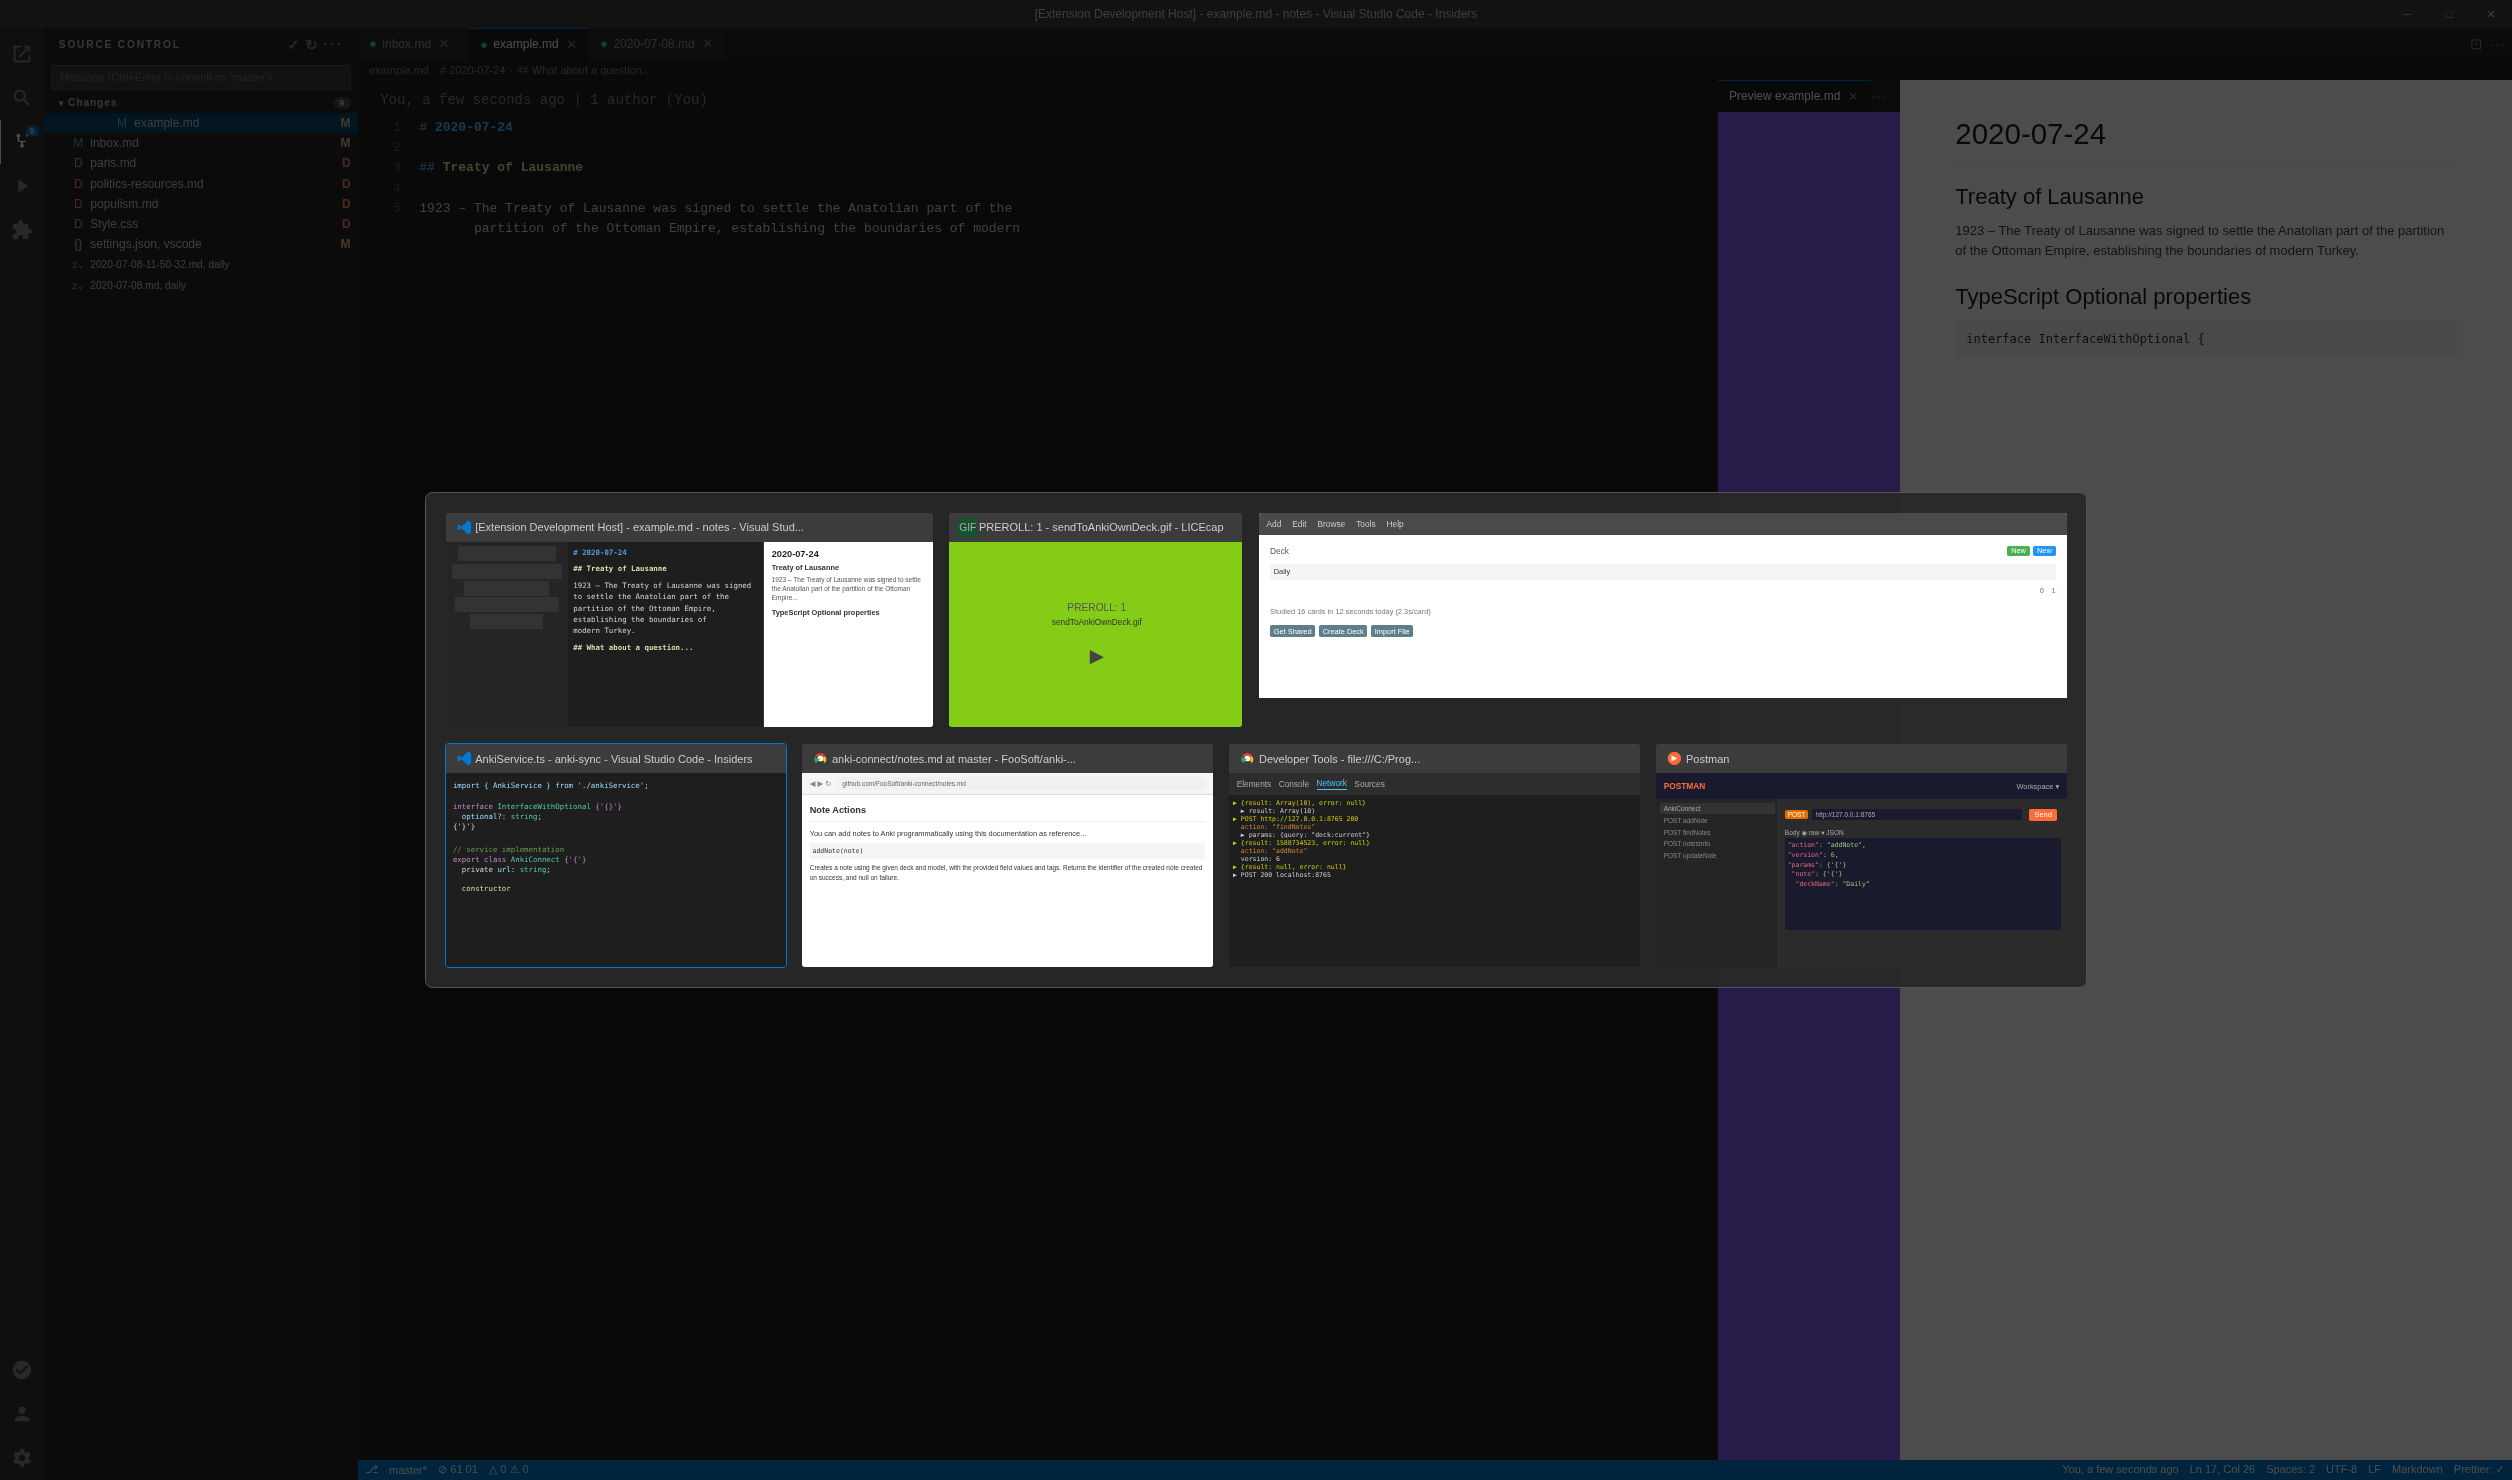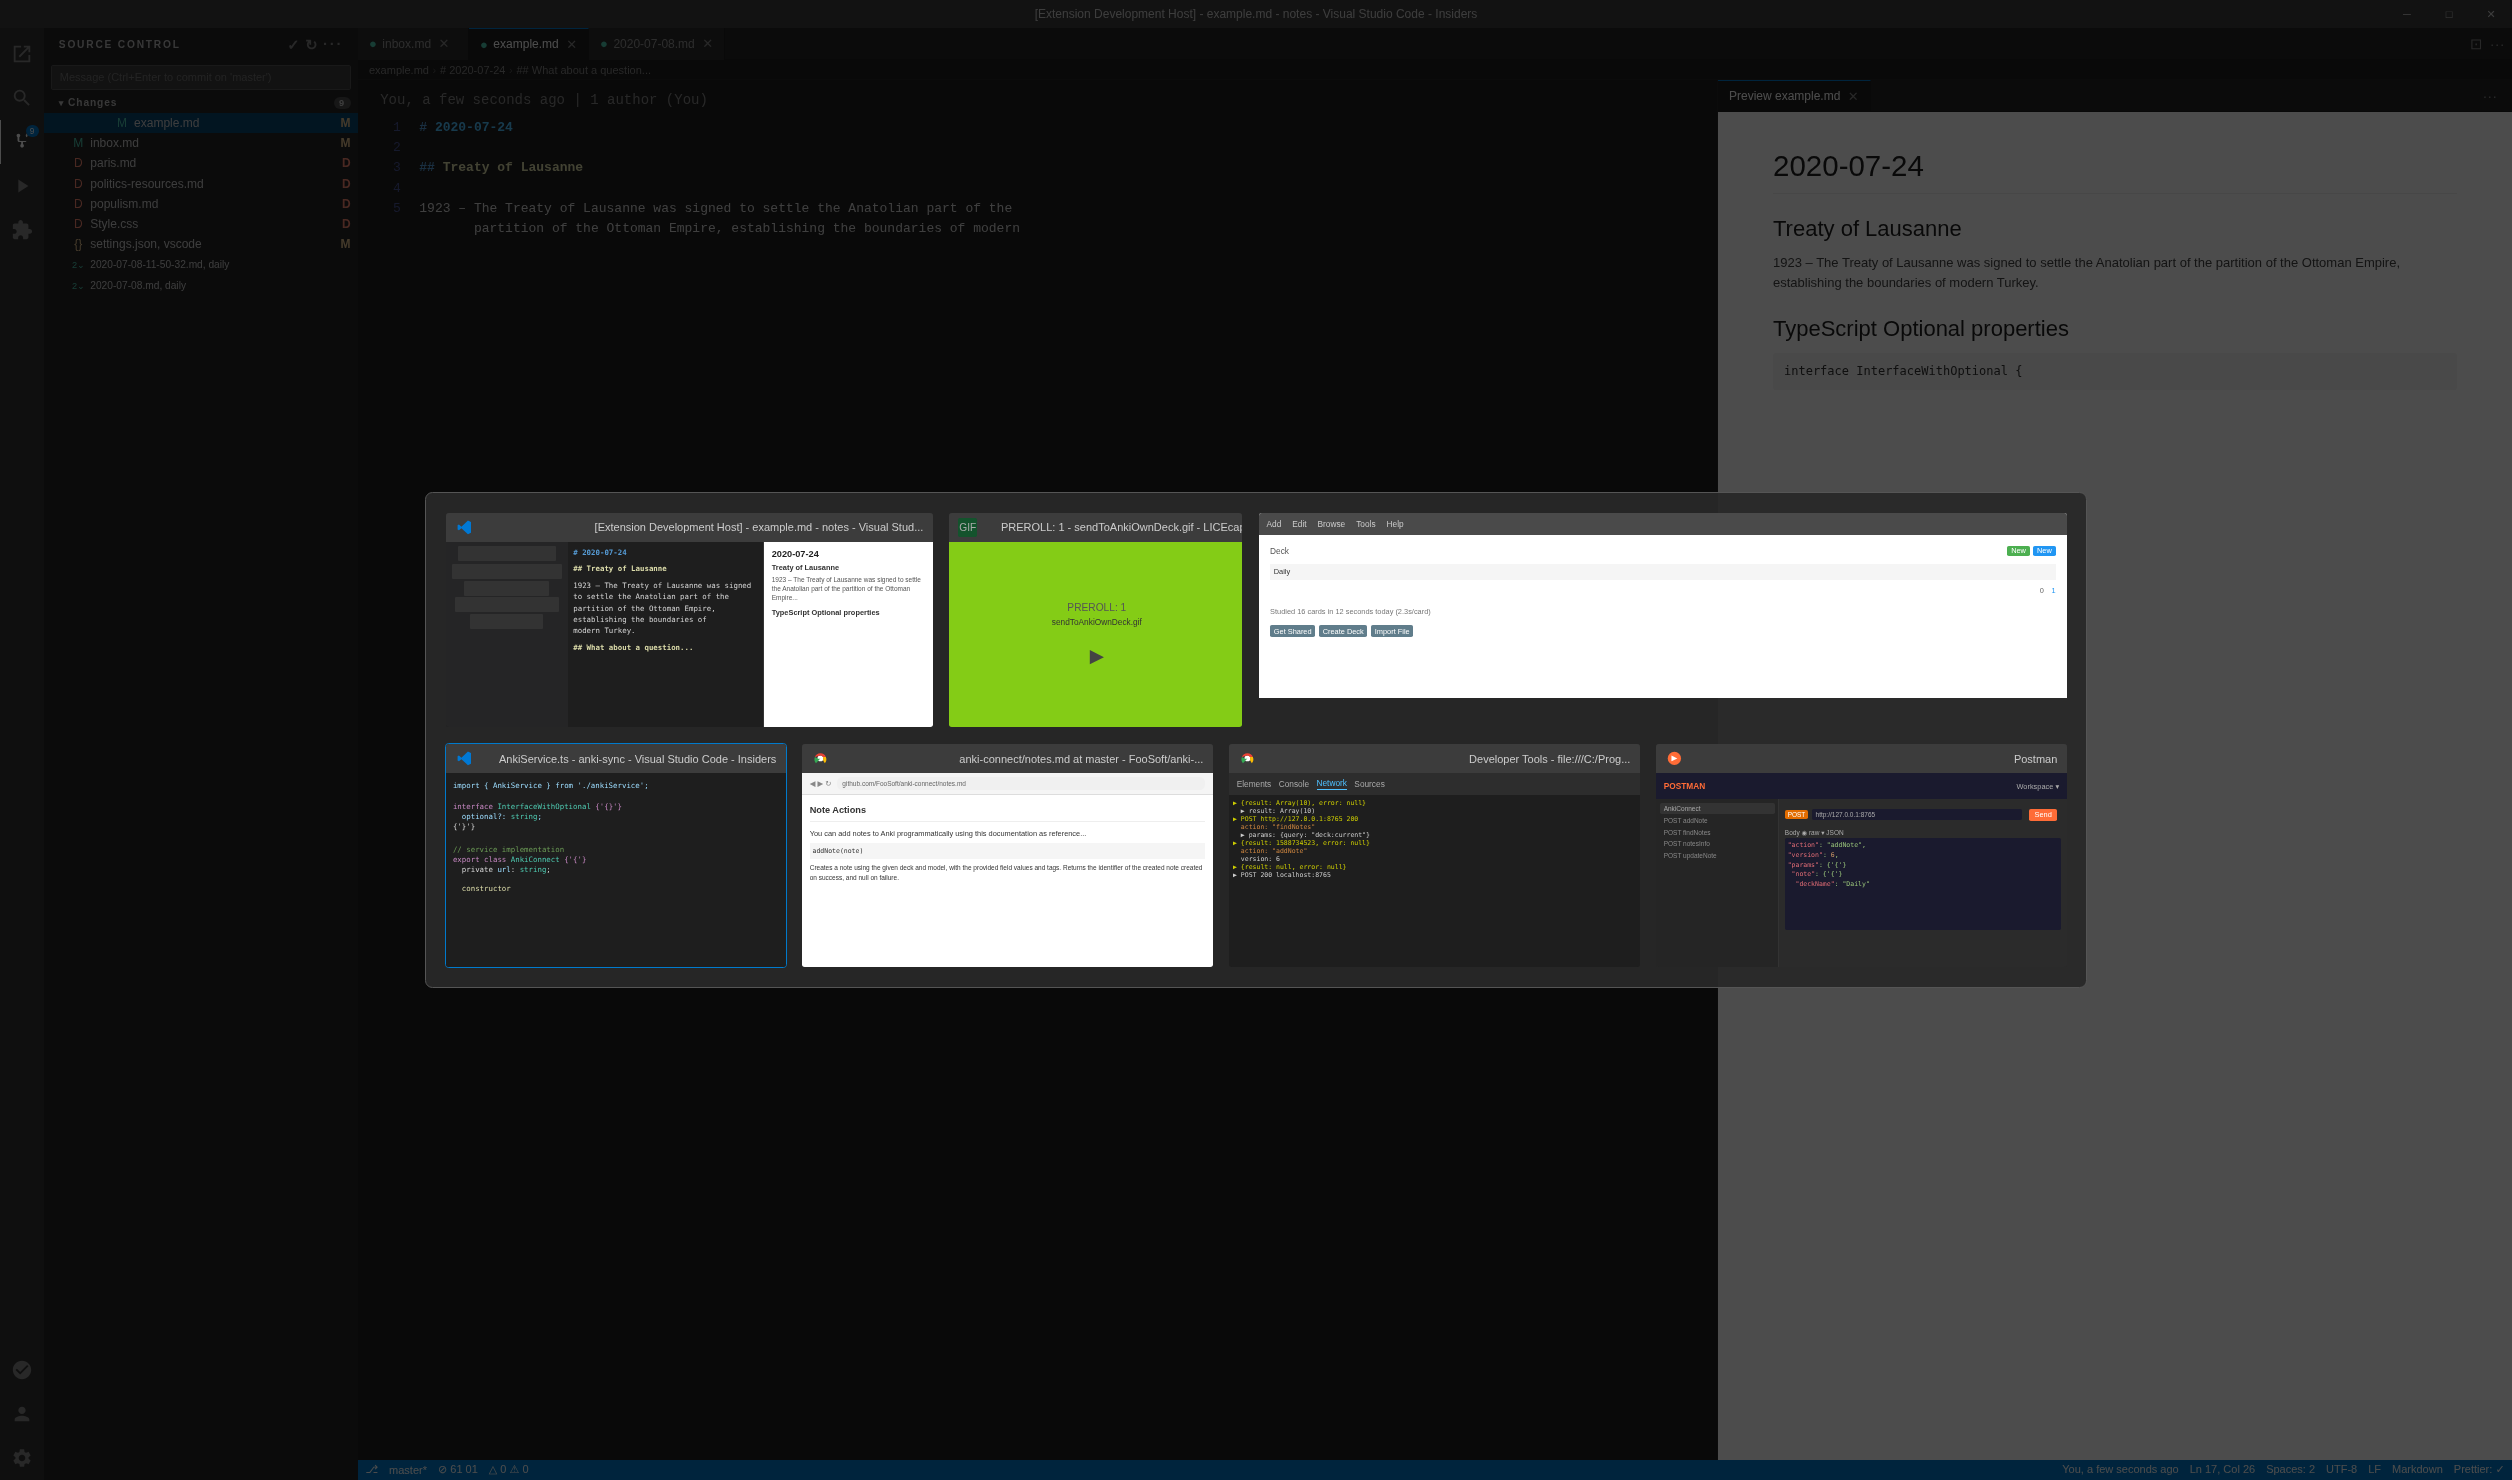--- a/index.html
+++ b/index.html
@@ -329,21 +329,20 @@
     .kw-hash { color: #569cd6; font-weight: bold; }
     .kw-date { color: #4fc1ff; font-weight: bold; }
     .kw-bold { color: #dcdcaa; font-weight: bold; }
     .kw-normal { color: #d4d4d4; }
 
     
     .preview-pane {
       width: 794px;
       background: #8b5cf6;
       display: flex;
-      flex-direction: column;
       overflow: hidden;
       flex-shrink: 0;
     }
 
     .preview-tab-bar {
       background: #252526;
       display: flex;
       align-items: center;
       height: 32px;
       border-bottom: 0.9px solid #1e1e1e;
@@ -456,27 +455,26 @@
       overflow: hidden;
       border: 1.8px solid transparent;
     }
     .alttab-item.selected { border-color: #007acc; }
 
     .alttab-title-bar {
       background: #3c3c3c;
       display: flex;
       align-items: center;
       padding: 5.5px 9.2px;
-      gap: 24px;
+      gap: 2px;
       font-size: 11px;
       color: #cccccc;
       white-space: nowrap;
       overflow: hidden;
       text-overflow: ellipsis;
-      justify-content: space-between;
     }
 
     .alttab-app-icon {
       width: 18.5px;
       height: 18.5px;
       border-radius: 1.8px;
       flex-shrink: 0;
       display: flex;
       align-items: center;
       justify-content: center;

